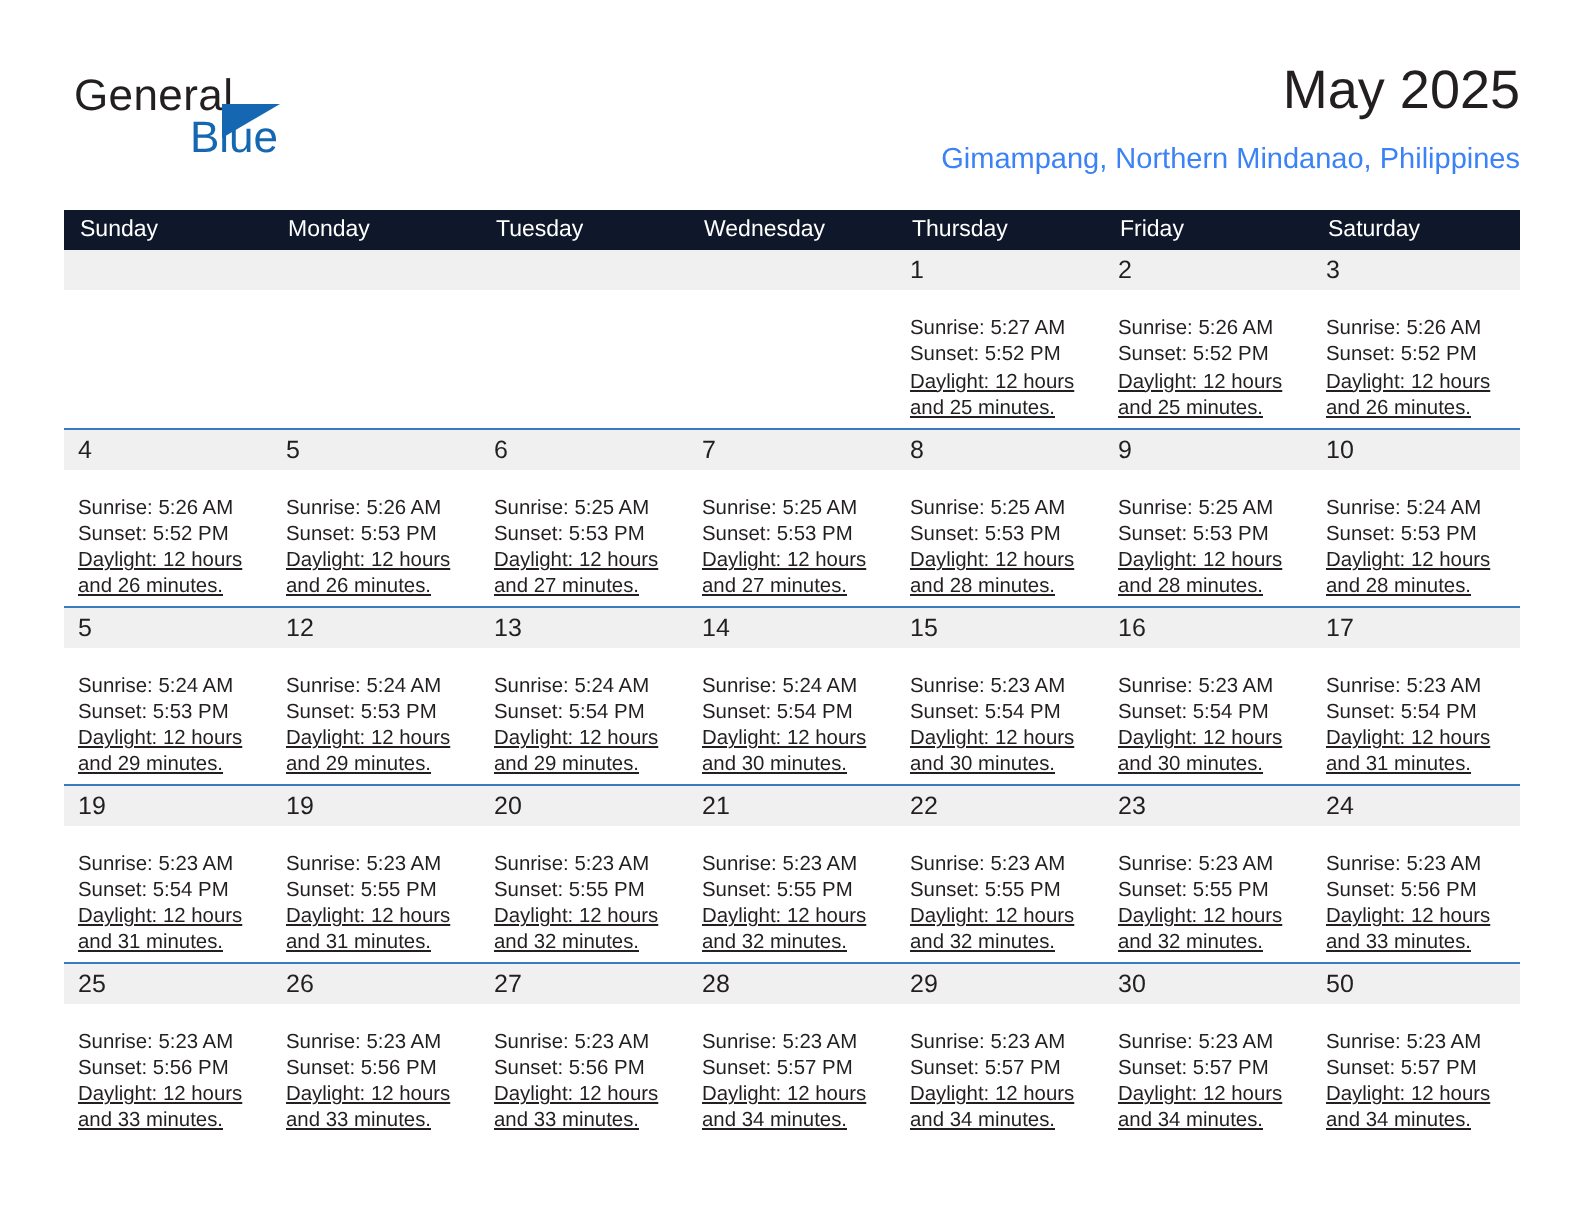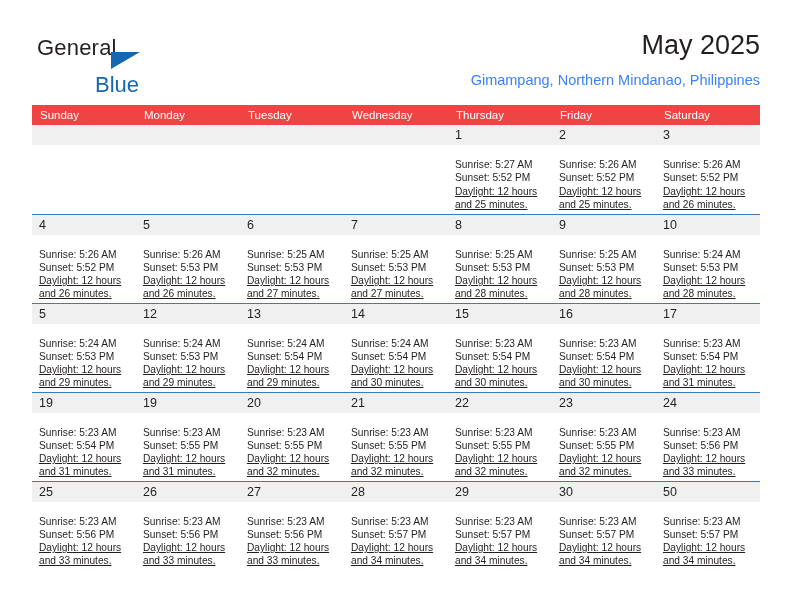--- a/index.html
+++ b/index.html
@@ -44,21 +44,21 @@
     top: 0;
     font-size: 22px;
     letter-spacing: 0.2px;
     color: #231f20;
     line-height: 24px;
     white-space: nowrap;
   }
   .logo-blue {
     position: absolute;
     left: 58px;
-    top: 37px;
+    top: 21px;
     font-size: 22px;
     color: #1567b2;
     line-height: 24px;
     white-space: nowrap;
   }
   .logo-triangle {
     position: absolute;
     left: 74px;
     top: 16px;
     width: 0;
@@ -92,21 +92,21 @@
   .calendar {
     position: absolute;
     left: 32px;
     top: 105px;
     width: 728px;
     border-collapse: collapse;
     table-layout: fixed;
   }
 
   .calendar th {
-    background: #ef4444;
+    background: #0f172a;
     color: #ffffff;
     font-size: 11.5px;
     font-weight: normal;
     text-align: left;
     padding: 4px 0 4px 8px;
     height: 18px;
     box-sizing: border-box;
   }
 
   .calendar td {

